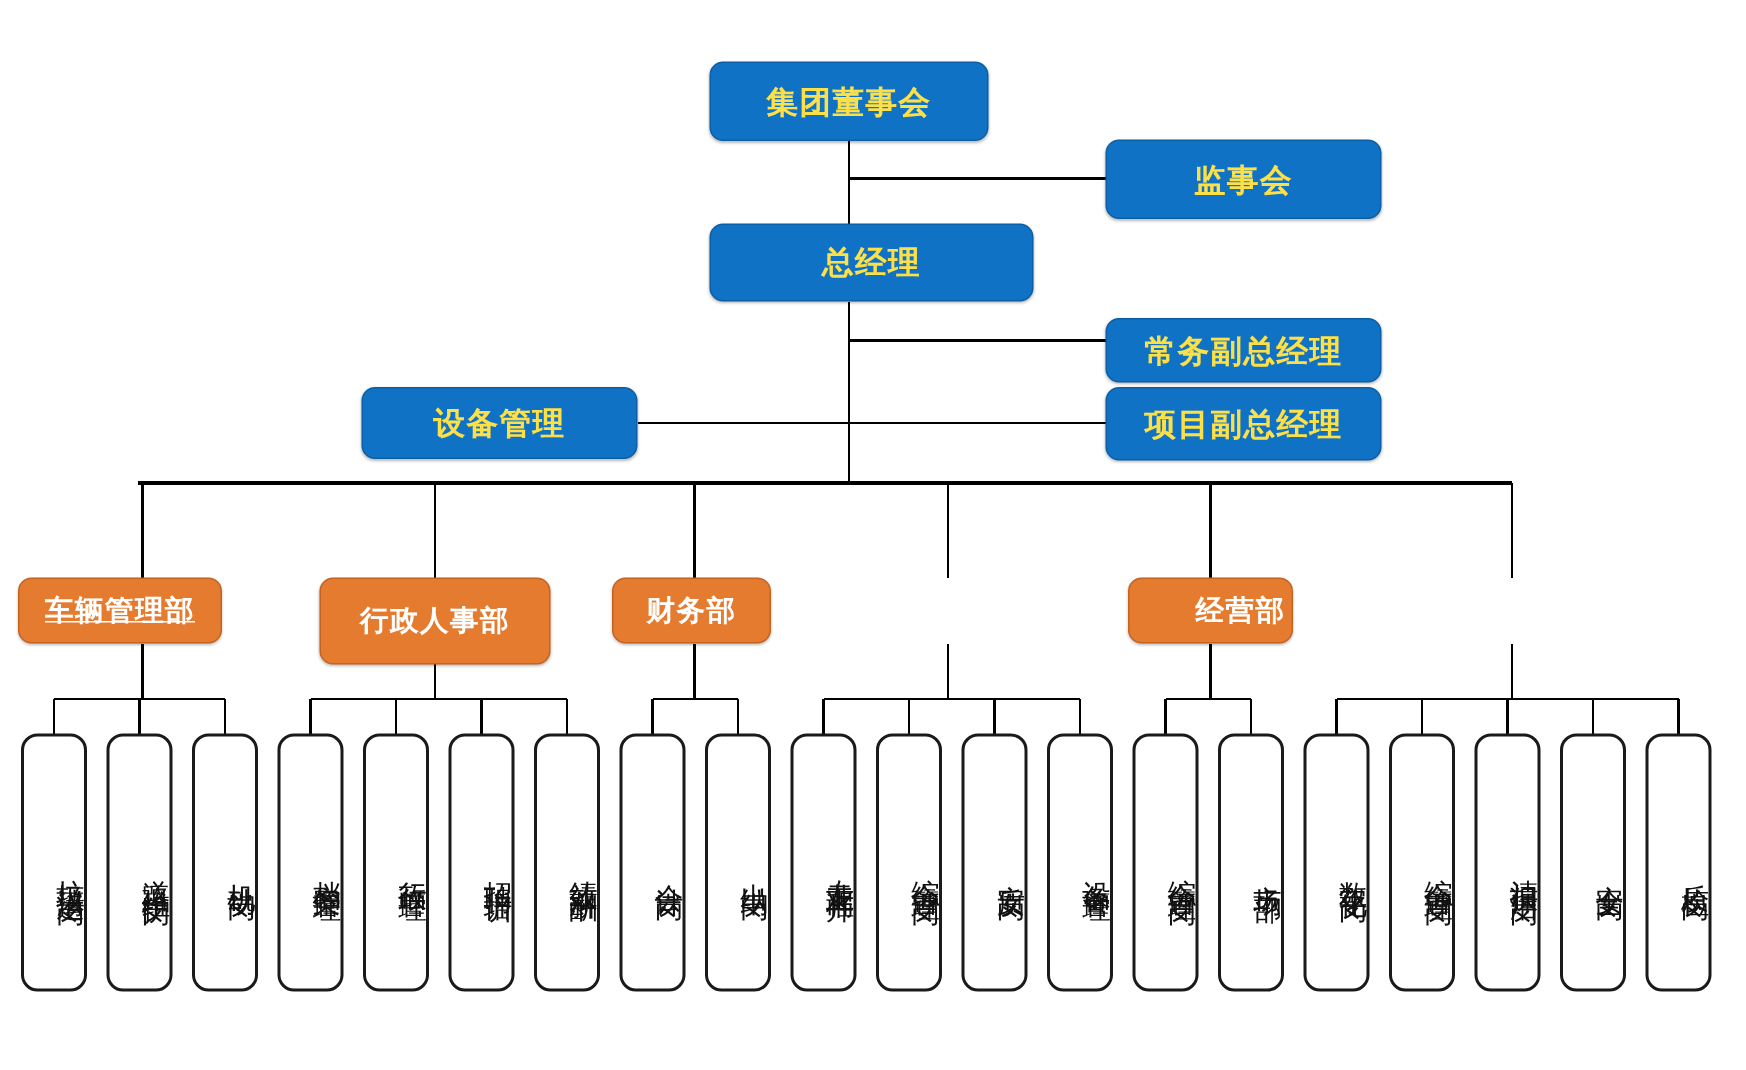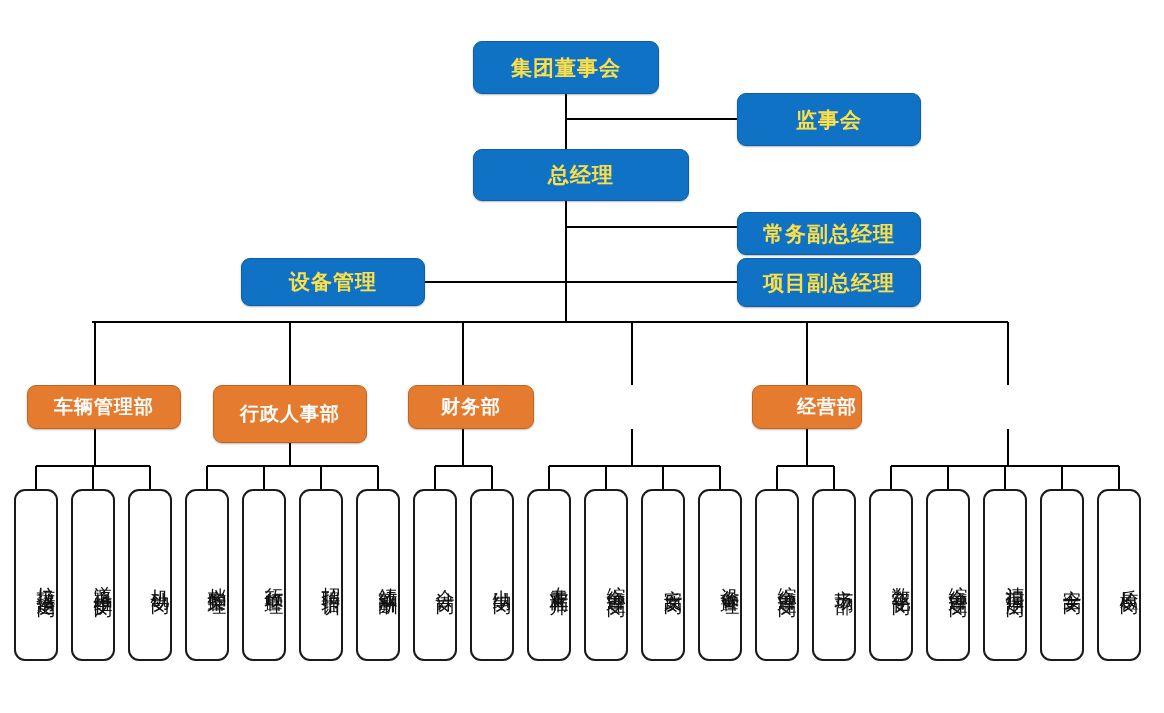--- a/index.html
+++ b/index.html
@@ -165,29 +165,29 @@
   </div>
 
   <div class="node-box node-blue" style="left:737px; top:258px; width:184px; height:49px;">
     <span>项目副总经理</span>
   </div>
 
   <div class="node-box node-blue" style="left:241px; top:258px; width:184px; height:48px;">
     <span>设备管理</span>
   </div>
 
-  <div class="node-box node-orange" style="left:27px; top:385px; width:154px; height:44px;">
+  <div class="node-box node-orange" style="left:12px; top:385px; width:136px; height:44px;text-decoration:underline;">
     <span>车辆管理部</span>
   </div>
 
   <div class="node-box node-orange" style="left:213px; top:385px; width:154px; height:58px;">
     <span>行政人事部</span>
   </div>
 
-  <div class="node-box node-orange" style="left:408px; top:385px; width:126px; height:44px;">
+  <div class="node-box node-orange" style="left:408px; top:385px; width:106px; height:44px;">
     <span>财务部</span>
   </div>
 
 
   <div class="node-box node-orange" style="left:752px; top:385px; width:110px; height:44px;padding-left:40px;">
     <span>经营部</span>
   </div>
 
 
   <div class="node-box node-leaf" style="left:14px; top:489px; width:44px; height:172px;">垃圾清运岗</div>

